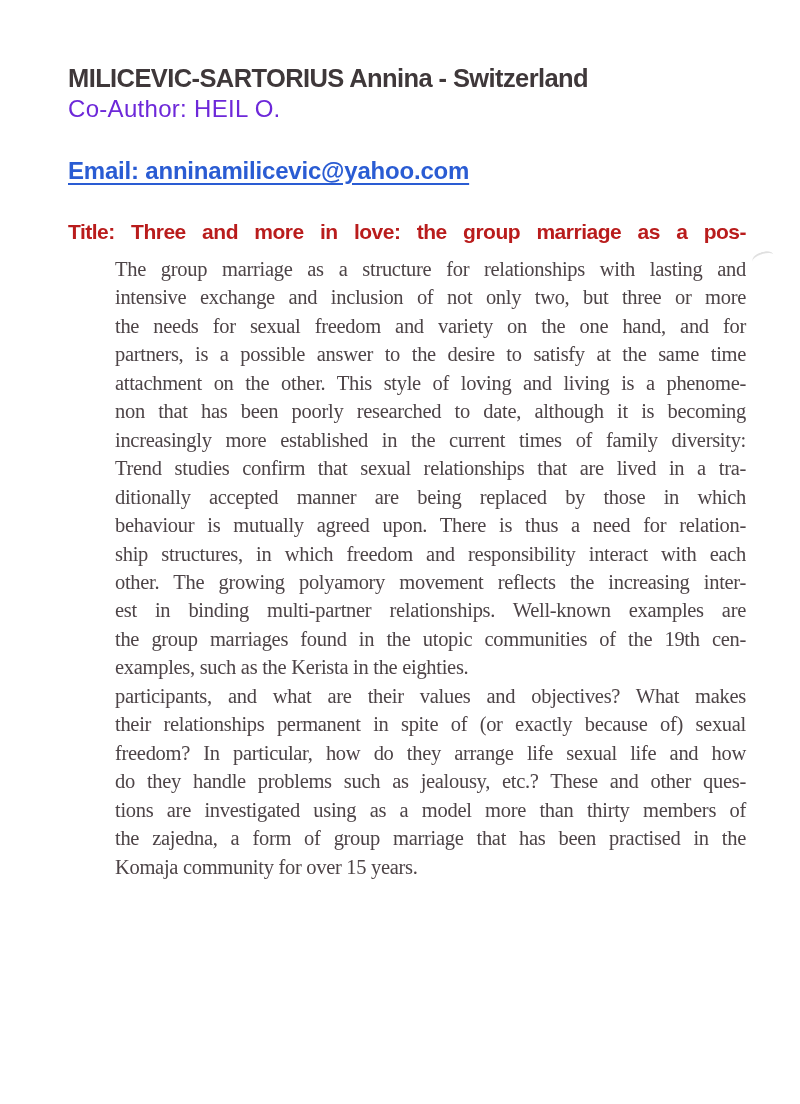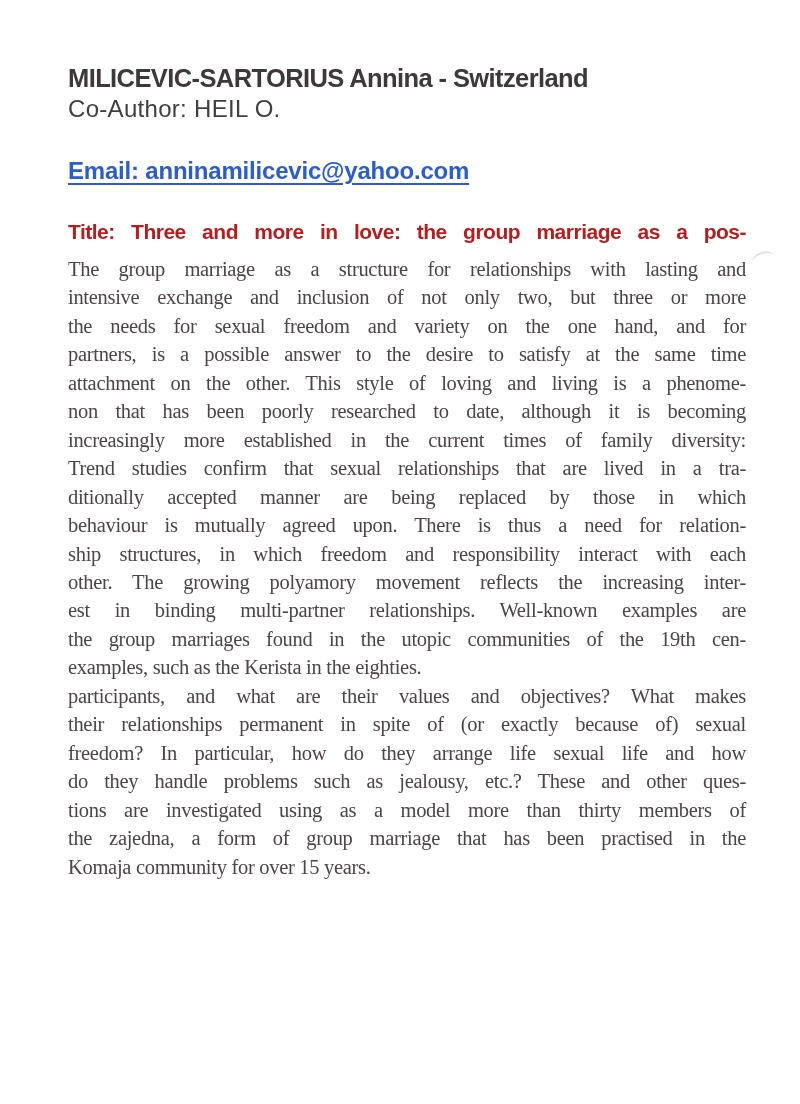--- a/index.html
+++ b/index.html
@@ -24,21 +24,21 @@
     font-weight: bold;
     font-size: 25.5px;
     line-height: 32px;
     letter-spacing: -0.6px;
     color: #3f383a;
     white-space: nowrap;
   }
   .co-author {
     font-size: 24px;
     line-height: 30px;
-    color: #404040;
+    color: #6d28d9;
     letter-spacing: 0.3px;
     font-weight: 400;
   }
   .email-row { margin-top: 32px; }
   .email-link {
     display: inline-block;
     font-weight: bold;
     font-size: 24px;
     line-height: 30px;
     color: #2a5cd3;
@@ -60,20 +60,21 @@
   }
   .body-block { margin-top: 8px; }
   .bline {
     font-family: "Liberation Serif", serif;
     font-size: 20.5px;
     line-height: 28.45px;
     letter-spacing: -0.3px;
     color: #4d4447;
     text-align: justify;
     text-align-last: justify;
+    margin-left: 47px;
   }
   .bline.end { text-align-last: left; }
   .scratch {
     position: absolute;
     left: 752px; top: 252px;
     width: 22px; height: 10px;
     border-top: 2px solid rgba(165,165,165,0.35);
     border-radius: 50%;
     transform: rotate(-18deg);
   }

